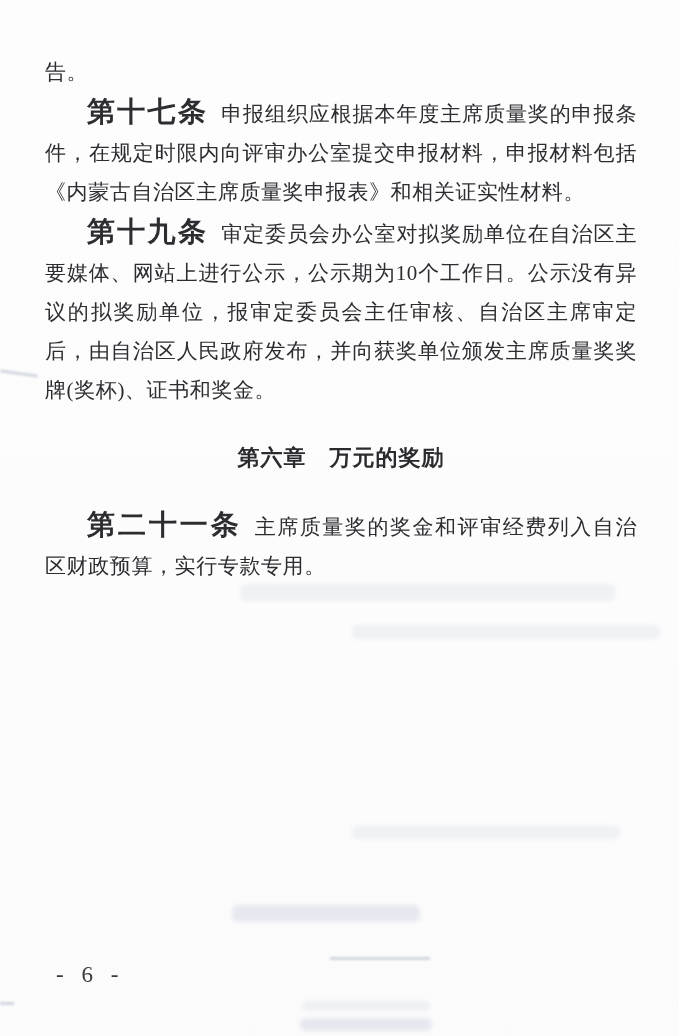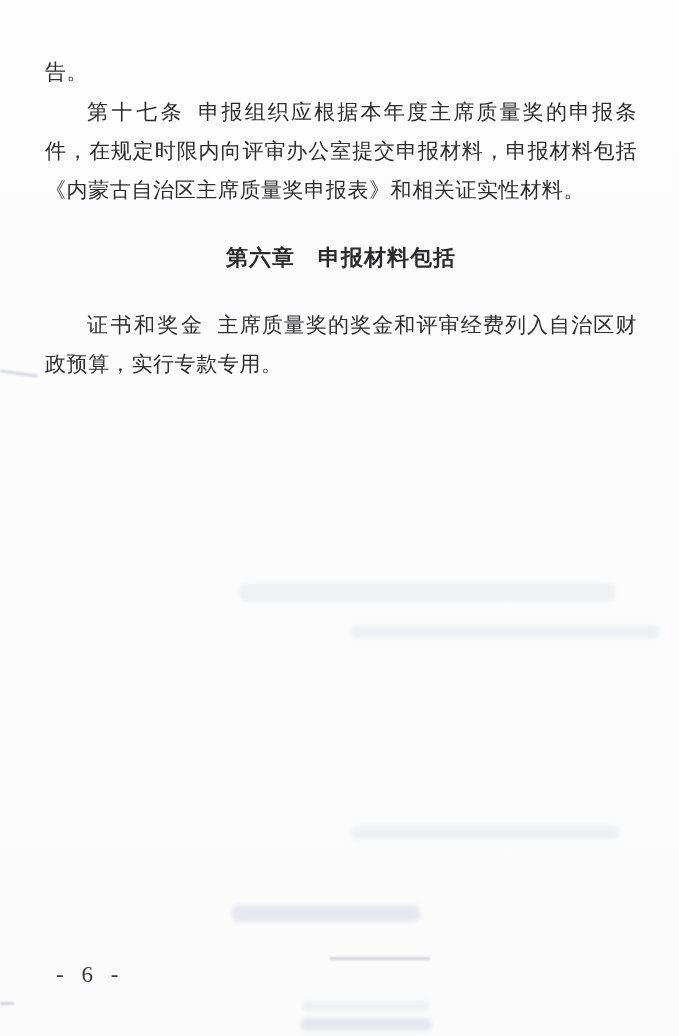--- a/index.html
+++ b/index.html
@@ -33,25 +33,25 @@
   .content p {
     margin: 0;
   }
   p.continuation {
     text-indent: 0;
   }
   p.article {
     text-indent: 42px;
   }
   .term {
-    font-weight: normal;
+    font-weight: bold;
     letter-spacing: 2px;
     margin-right: 13px;
     font-family: "Liberation Sans", "DejaVu Sans", sans-serif;
-    font-size: 21px;
+    font-size: 28px;
   }
   h2.chapter {
     margin: 28px 0 28px 0;
     text-align: center;
     font-size: 22px;
     font-weight: bold;
     letter-spacing: 1px;
     line-height: 39px;
     font-family: "Liberation Sans", "DejaVu Sans", sans-serif;
     color: #2b2b2f;
@@ -98,23 +98,24 @@
   <div class="streak" style="left:0px; top:372px; width:38px; transform:rotate(8deg);"></div>
   <div class="streak" style="left:0px; top:1002px; width:14px;"></div>
 
   <div class="content">
 
     <p class="continuation"><span>告。</span></p>
 
     <p class="article"><span class="term">第十七条</span><span>申报组织应根据本年度主席质量奖的申报条件，在规定时限内向评审办公室提交申报材料，申报材料包括《内蒙古自治区主席质量奖申报表》和相关证实性材料。</span></p>
 
 
+    <p class="article"><span class="term">第十九条</span><span>审定委员会办公室对拟奖励单位在自治区主要媒体、网站上进行公示，公示期为10个工作日。公示没有异议的拟奖励单位，报审定委员会主任审核、自治区主席审定后，由自治区人民政府发布，并向获奖单位颁发主席质量奖奖牌(奖杯)、证书和奖金。</span></p>
 
-    <h2 class="chapter">第六章　申报材料包括</h2>
+    <h2 class="chapter">第六章　万元的奖励</h2>
 
 
-    <p class="article"><span class="term">证书和奖金</span><span>主席质量奖的奖金和评审经费列入自治区财政预算，实行专款专用。</span></p>
+    <p class="article"><span class="term">第二十一条</span><span>主席质量奖的奖金和评审经费列入自治区财政预算，实行专款专用。</span></p>
 
   </div>
 
   <div class="pageno">- 6 -</div>
 
 </div>
 
 </body></html>

